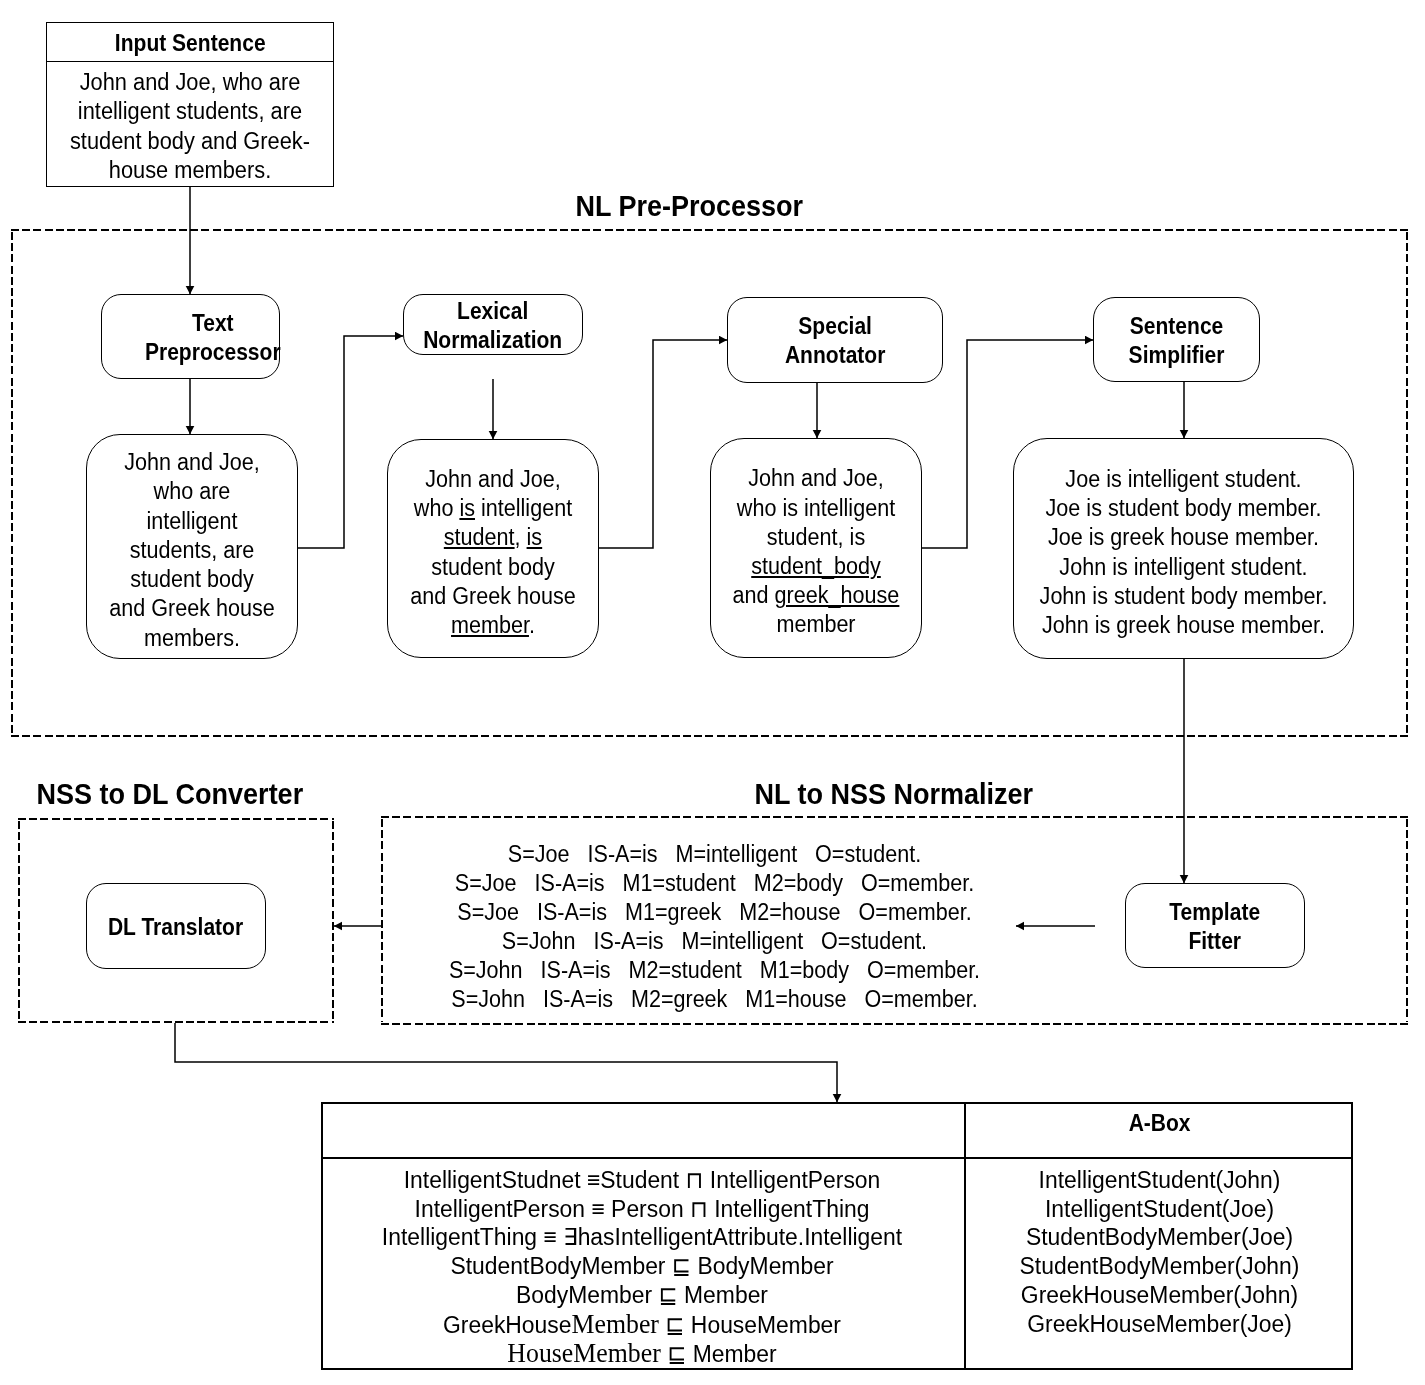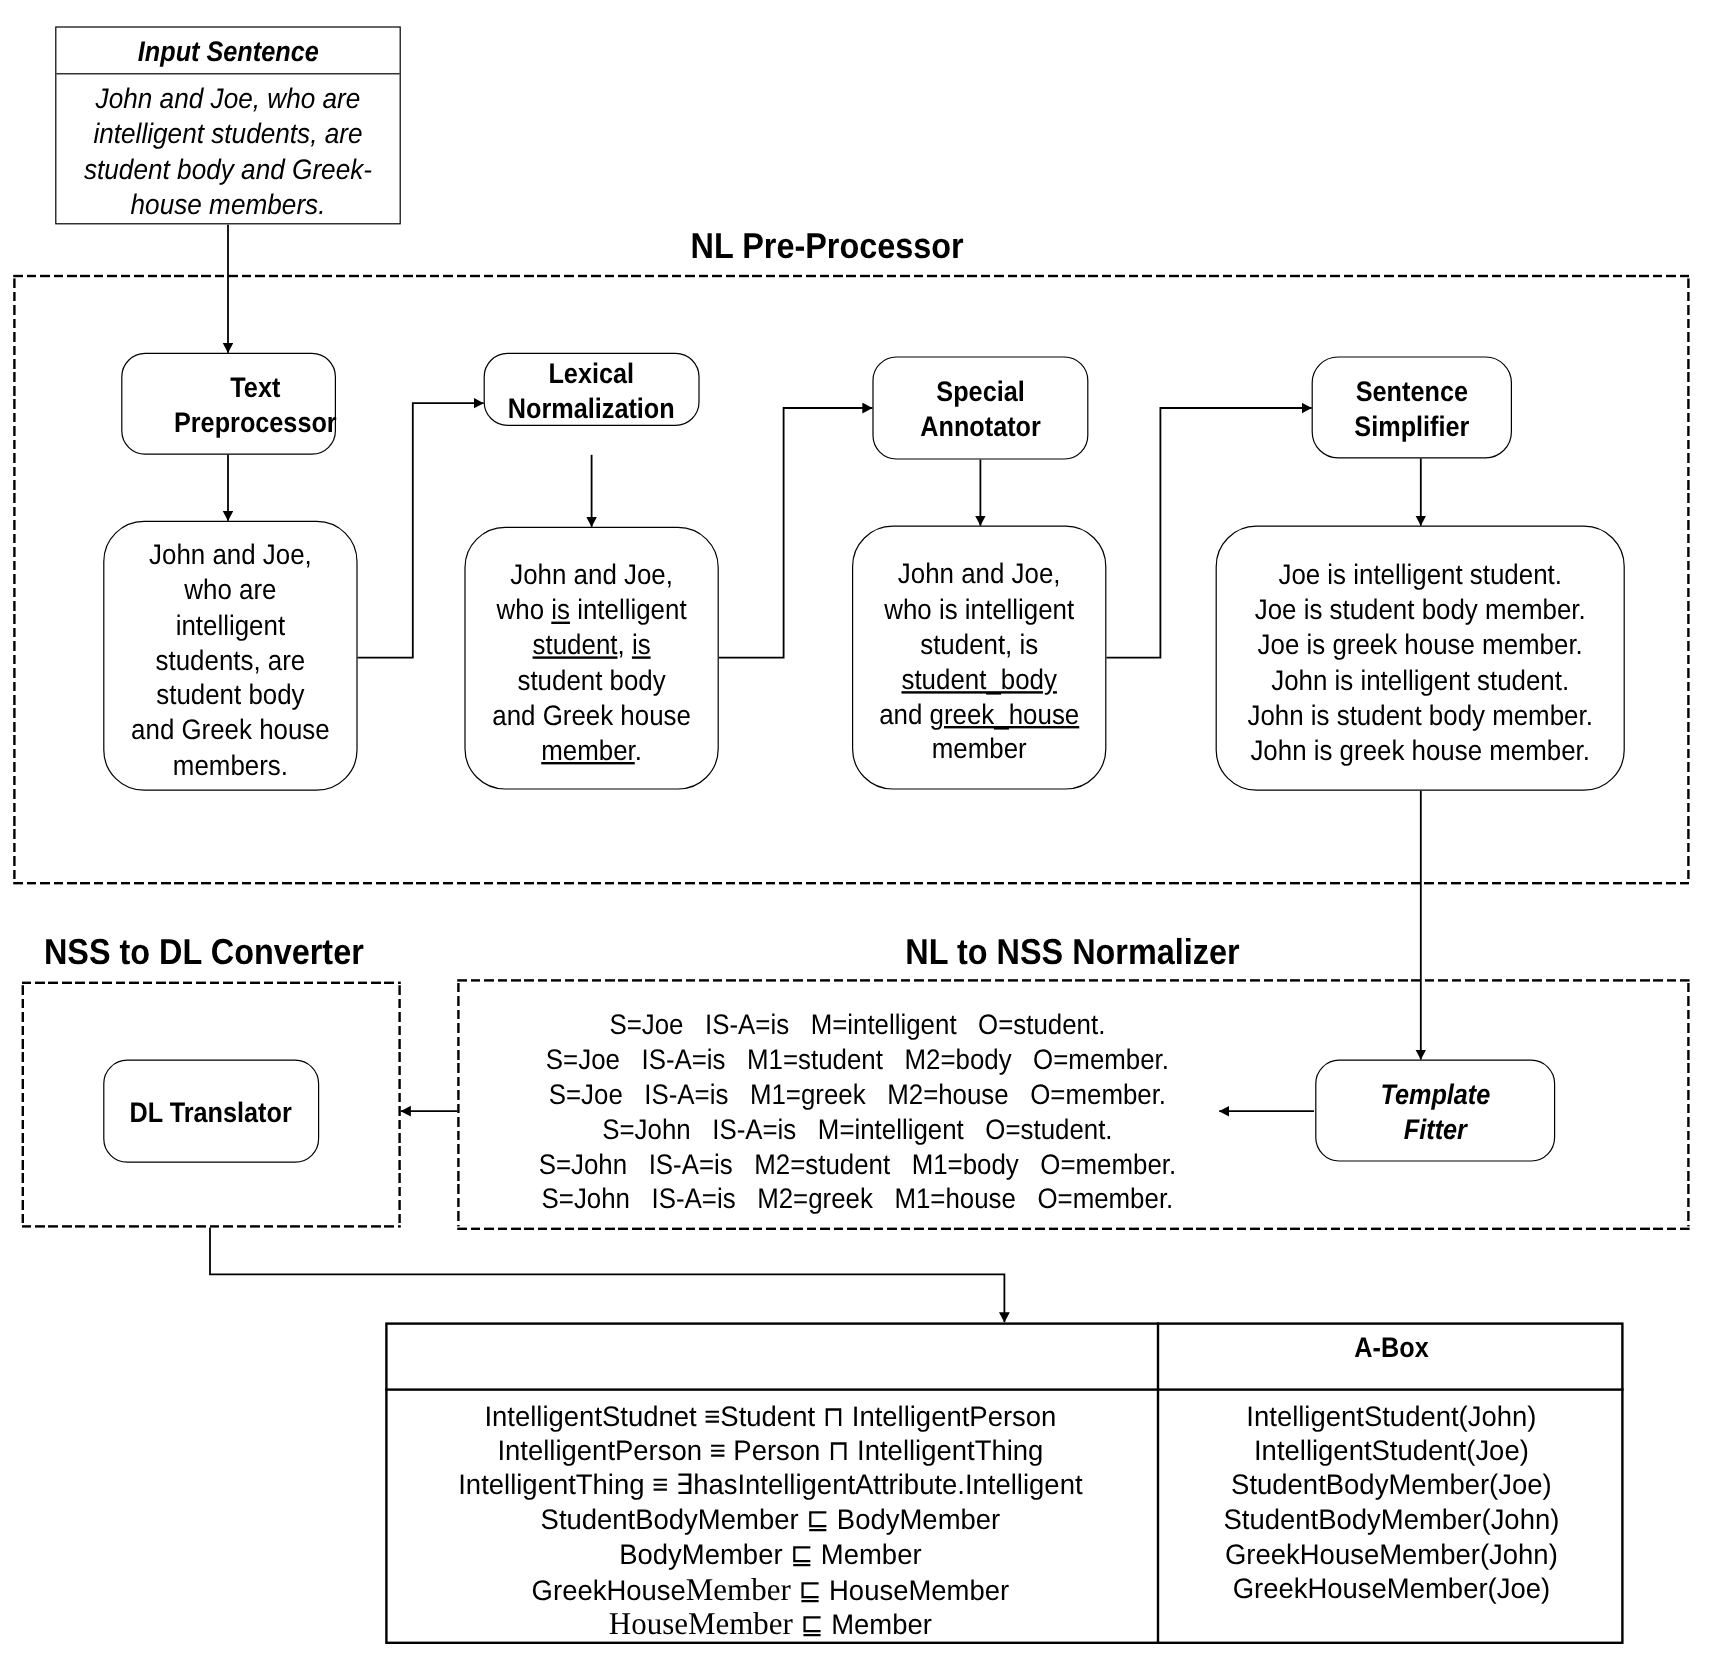--- a/index.html
+++ b/index.html
@@ -84,34 +84,34 @@
 </svg>
 
 <div class="abs group-title" style="left:563px;top:191px;width:250px;">NL Pre-Processor</div>
 <div class="abs group-box" style="left:11px;top:229px;width:1397px;height:508px;">
     <div class="edge" style="left:0;top:0;right:0;height:2px;"></div>
     <div class="edge" style="left:0;bottom:0;right:0;height:2px;"></div>
     <div class="edgev" style="left:0;top:3px;bottom:3px;width:2px;"></div>
     <div class="edgev" style="right:0;top:3px;bottom:3px;width:2px;"></div>
   </div>
 
-<div class="abs rectbox" style="left:46px;top:22px;width:288px;height:165px;font-style:italic;">
+<div class="abs rectbox" style="left:46px;top:22px;width:288px;height:165px;">
   <div class="hd"><span>Input Sentence</span></div>
   <div class="bd">John and Joe, who are intelligent students, are student body and Greek-house members.</div>
 </div>
 
 <div class="abs proc" style="left:101px;top:294px;width:179px;height:85px;padding-left:44px;">
   <div><span>Text</span><br>
        <span>Preprocessor</span></div>
 </div>
 <div class="abs proc" style="left:403px;top:294px;width:180px;height:61px;">
   <div><span>Lexical</span><br>
        <span>Normalization</span></div>
 </div>
-<div class="abs proc" style="left:727px;top:297px;width:180px;height:86px;">
+<div class="abs proc" style="left:727px;top:297px;width:216px;height:86px;">
   <div><span>Special</span><br>
        <span>Annotator</span></div>
 </div>
 <div class="abs proc" style="left:1093px;top:297px;width:167px;height:85px;border-radius:22px;">
   <div><span>Sentence</span><br>
        <span>Simplifier</span></div>
 </div>
 
 <div class="abs databox" style="left:86px;top:434px;width:212px;height:225px;">
   <div class="inner">
@@ -174,21 +174,21 @@
     <div class="edgev" style="right:0;top:3px;bottom:3px;width:2px;"></div>
   </div>
 <div class="abs nss" style="left:414px;top:840px;width:601px;">
     <div><span>S=Joe   IS-A=is   M=intelligent   O=student.</span></div>
     <div><span>S=Joe   IS-A=is   M1=student   M2=body   O=member.</span></div>
     <div><span>S=Joe   IS-A=is   M1=greek   M2=house   O=member.</span></div>
     <div><span>S=John   IS-A=is   M=intelligent   O=student.</span></div>
     <div><span>S=John   IS-A=is   M2=student   M1=body   O=member.</span></div>
     <div><span>S=John   IS-A=is   M2=greek   M1=house   O=member.</span></div>
   </div>
-<div class="abs proc" style="left:1096px;top:883px;width:200px;height:85px;font-style:italic;">
+<div class="abs proc" style="left:1125px;top:883px;width:180px;height:85px;">
   <div><span>Template</span><br>
        <span>Fitter</span></div>
 </div>
 
 <div class="abs tbl" style="left:321px;top:1102px;width:1032px;height:268px;">
   <div class="colsep" style="left:641px;"></div>
   <div class="rowsep" style="top:53px;"></div>
   <div class="abs th" style="left:643px;top:6px;width:387px;"><span>A-Box</span></div>
   <div class="abs cell" style="left:-2px;top:62px;width:642px;">
       <div><span>IntelligentStudnet ≡Student ⊓ IntelligentPerson</span></div>

